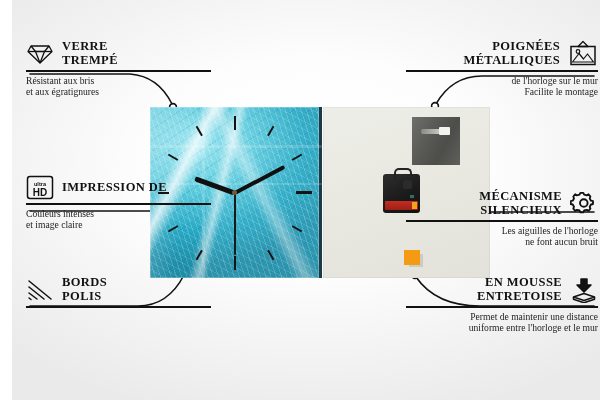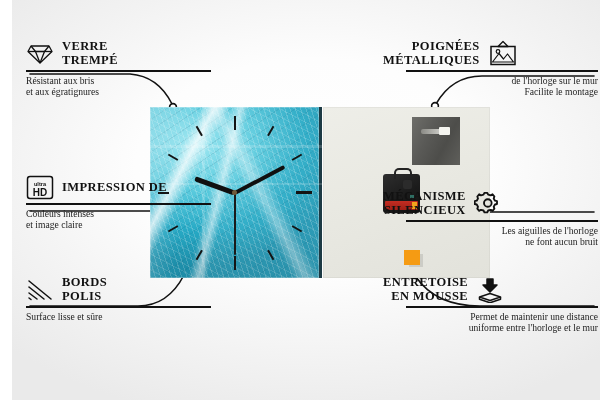--- a/index.html
+++ b/index.html
@@ -215,21 +215,21 @@
     width: 215px;
   }
   .feature.left  { text-align: left;  left: 14px; }
   .feature.right { text-align: right; right: 14px; }
 
   .feat-head {
     display: flex;
     align-items: center;
     gap: 8px;
   }
-  .feature.right .feat-head { }
+  .feature.right .feat-head { justify-content: flex-end; }
 
   .feat-title {
     font-family: "Liberation Serif", serif;
     font-weight: bold;
     font-size: 12.5px;
     line-height: 13.5px;
     letter-spacing: 0.4px;
     color: #111111;
     text-transform: uppercase;
   }
@@ -376,21 +376,20 @@
             <line x1="3" y1="20" x2="5" y2="21.5"></line>
           </g>
         </svg>
       </span>
       <span>
         <div class="feat-title">BORDS</div>
         <div class="feat-title">POLIS</div>
       </span>
     </div>
     <div class="feat-rule"></div>
-    <div class="feat-sub">Surface lisse et sûre</div>
   </div>
 
   <div class="feature right" id="feat-poign" style="top:40px;">
     <div class="feat-head">
       <span>
         <div class="feat-title">POIGNÉES</div>
         <div class="feat-title">MÉTALLIQUES</div>
       </span>
       <span class="icon-box">
         <svg width="30" height="27" viewBox="0 0 30 27">
@@ -423,22 +422,22 @@
       </span>
     </div>
     <div class="feat-rule"></div>
     <div class="feat-sub">Les aiguilles de l'horloge</div>
     <div class="feat-sub">ne font aucun bruit</div>
   </div>
 
   <div class="feature right" id="feat-entre" style="top:276px;">
     <div class="feat-head">
       <span>
+        <div class="feat-title">EN MOUSSE</div>
         <div class="feat-title">ENTRETOISE</div>
-        <div class="feat-title">EN MOUSSE</div>
       </span>
       <span class="icon-box">
         <svg width="28" height="26" viewBox="0 0 28 26">
           <g fill="none" stroke="#111" stroke-width="1.5" stroke-linejoin="round">
             <path d="M11,2 h6 v6 h4 l-7,7 -7,-7 h4 z" fill="#111" stroke="#111"></path>
             <path d="M14,16.5 L24.5,20 L14,23.5 L3.5,20 Z"></path>
             <path d="M3.5,20 v2.3 L14,25.8 L24.5,22.3 V20"></path>
           </g>
         </svg>
       </span>

